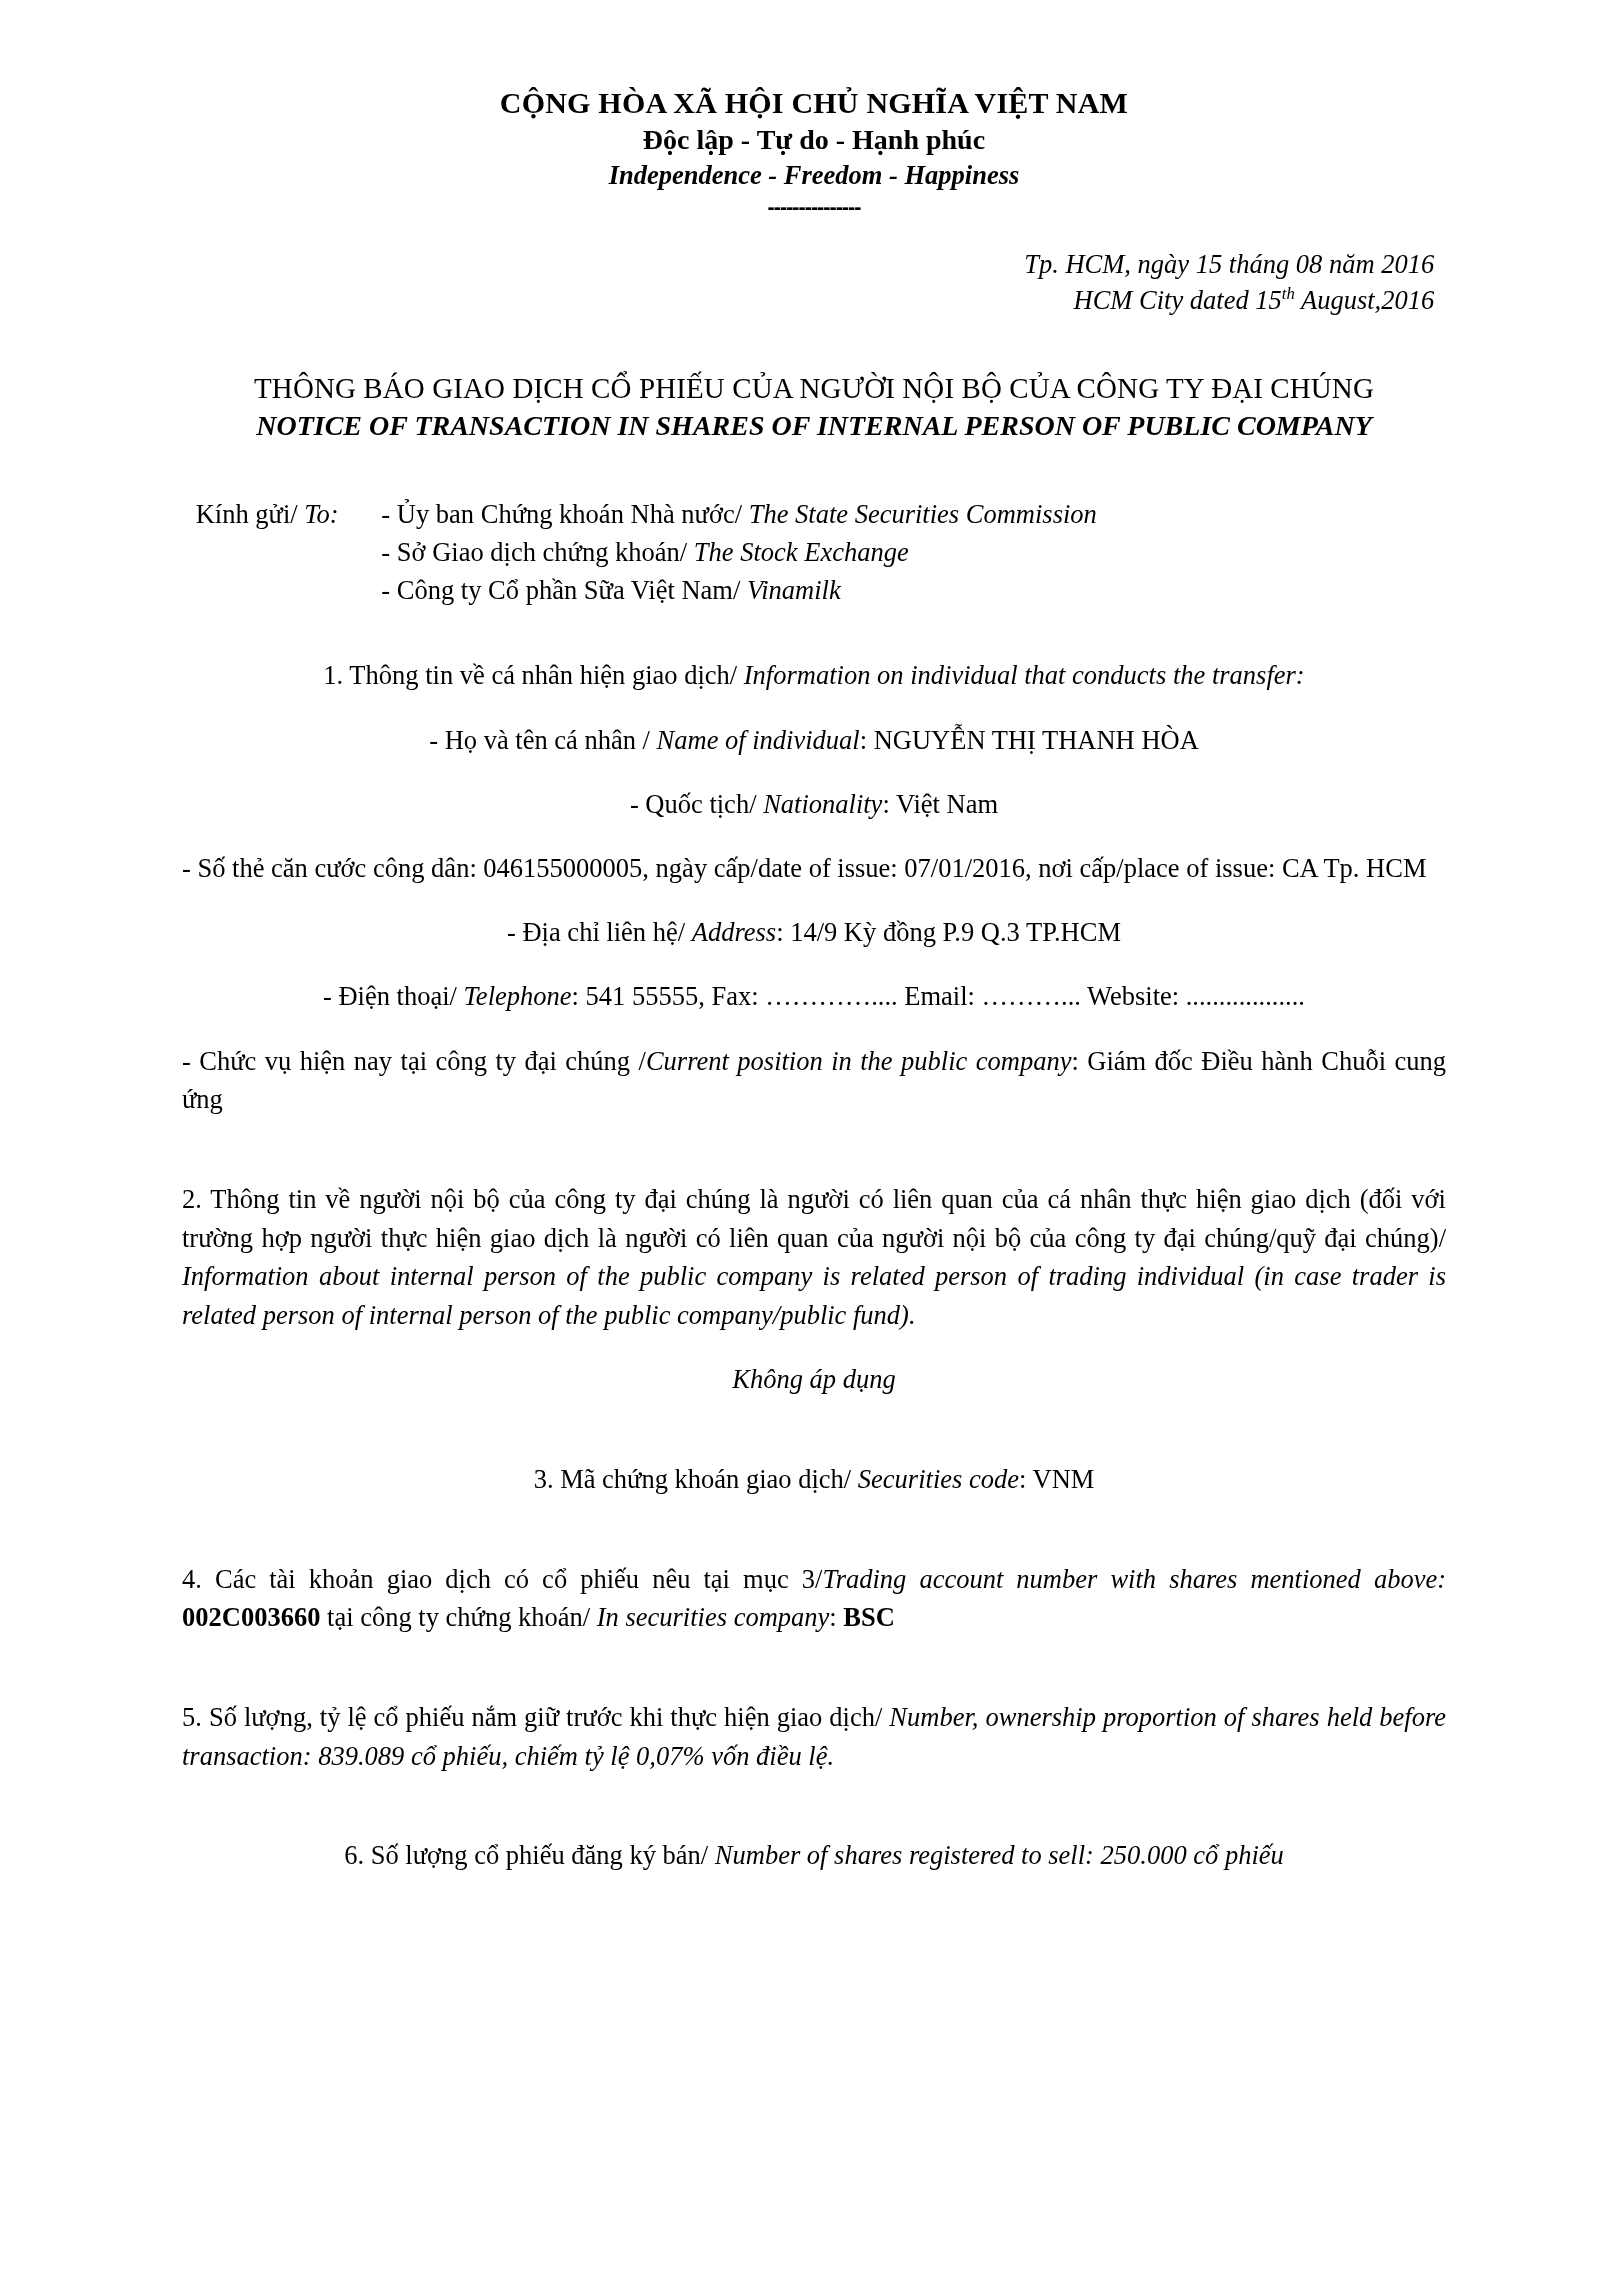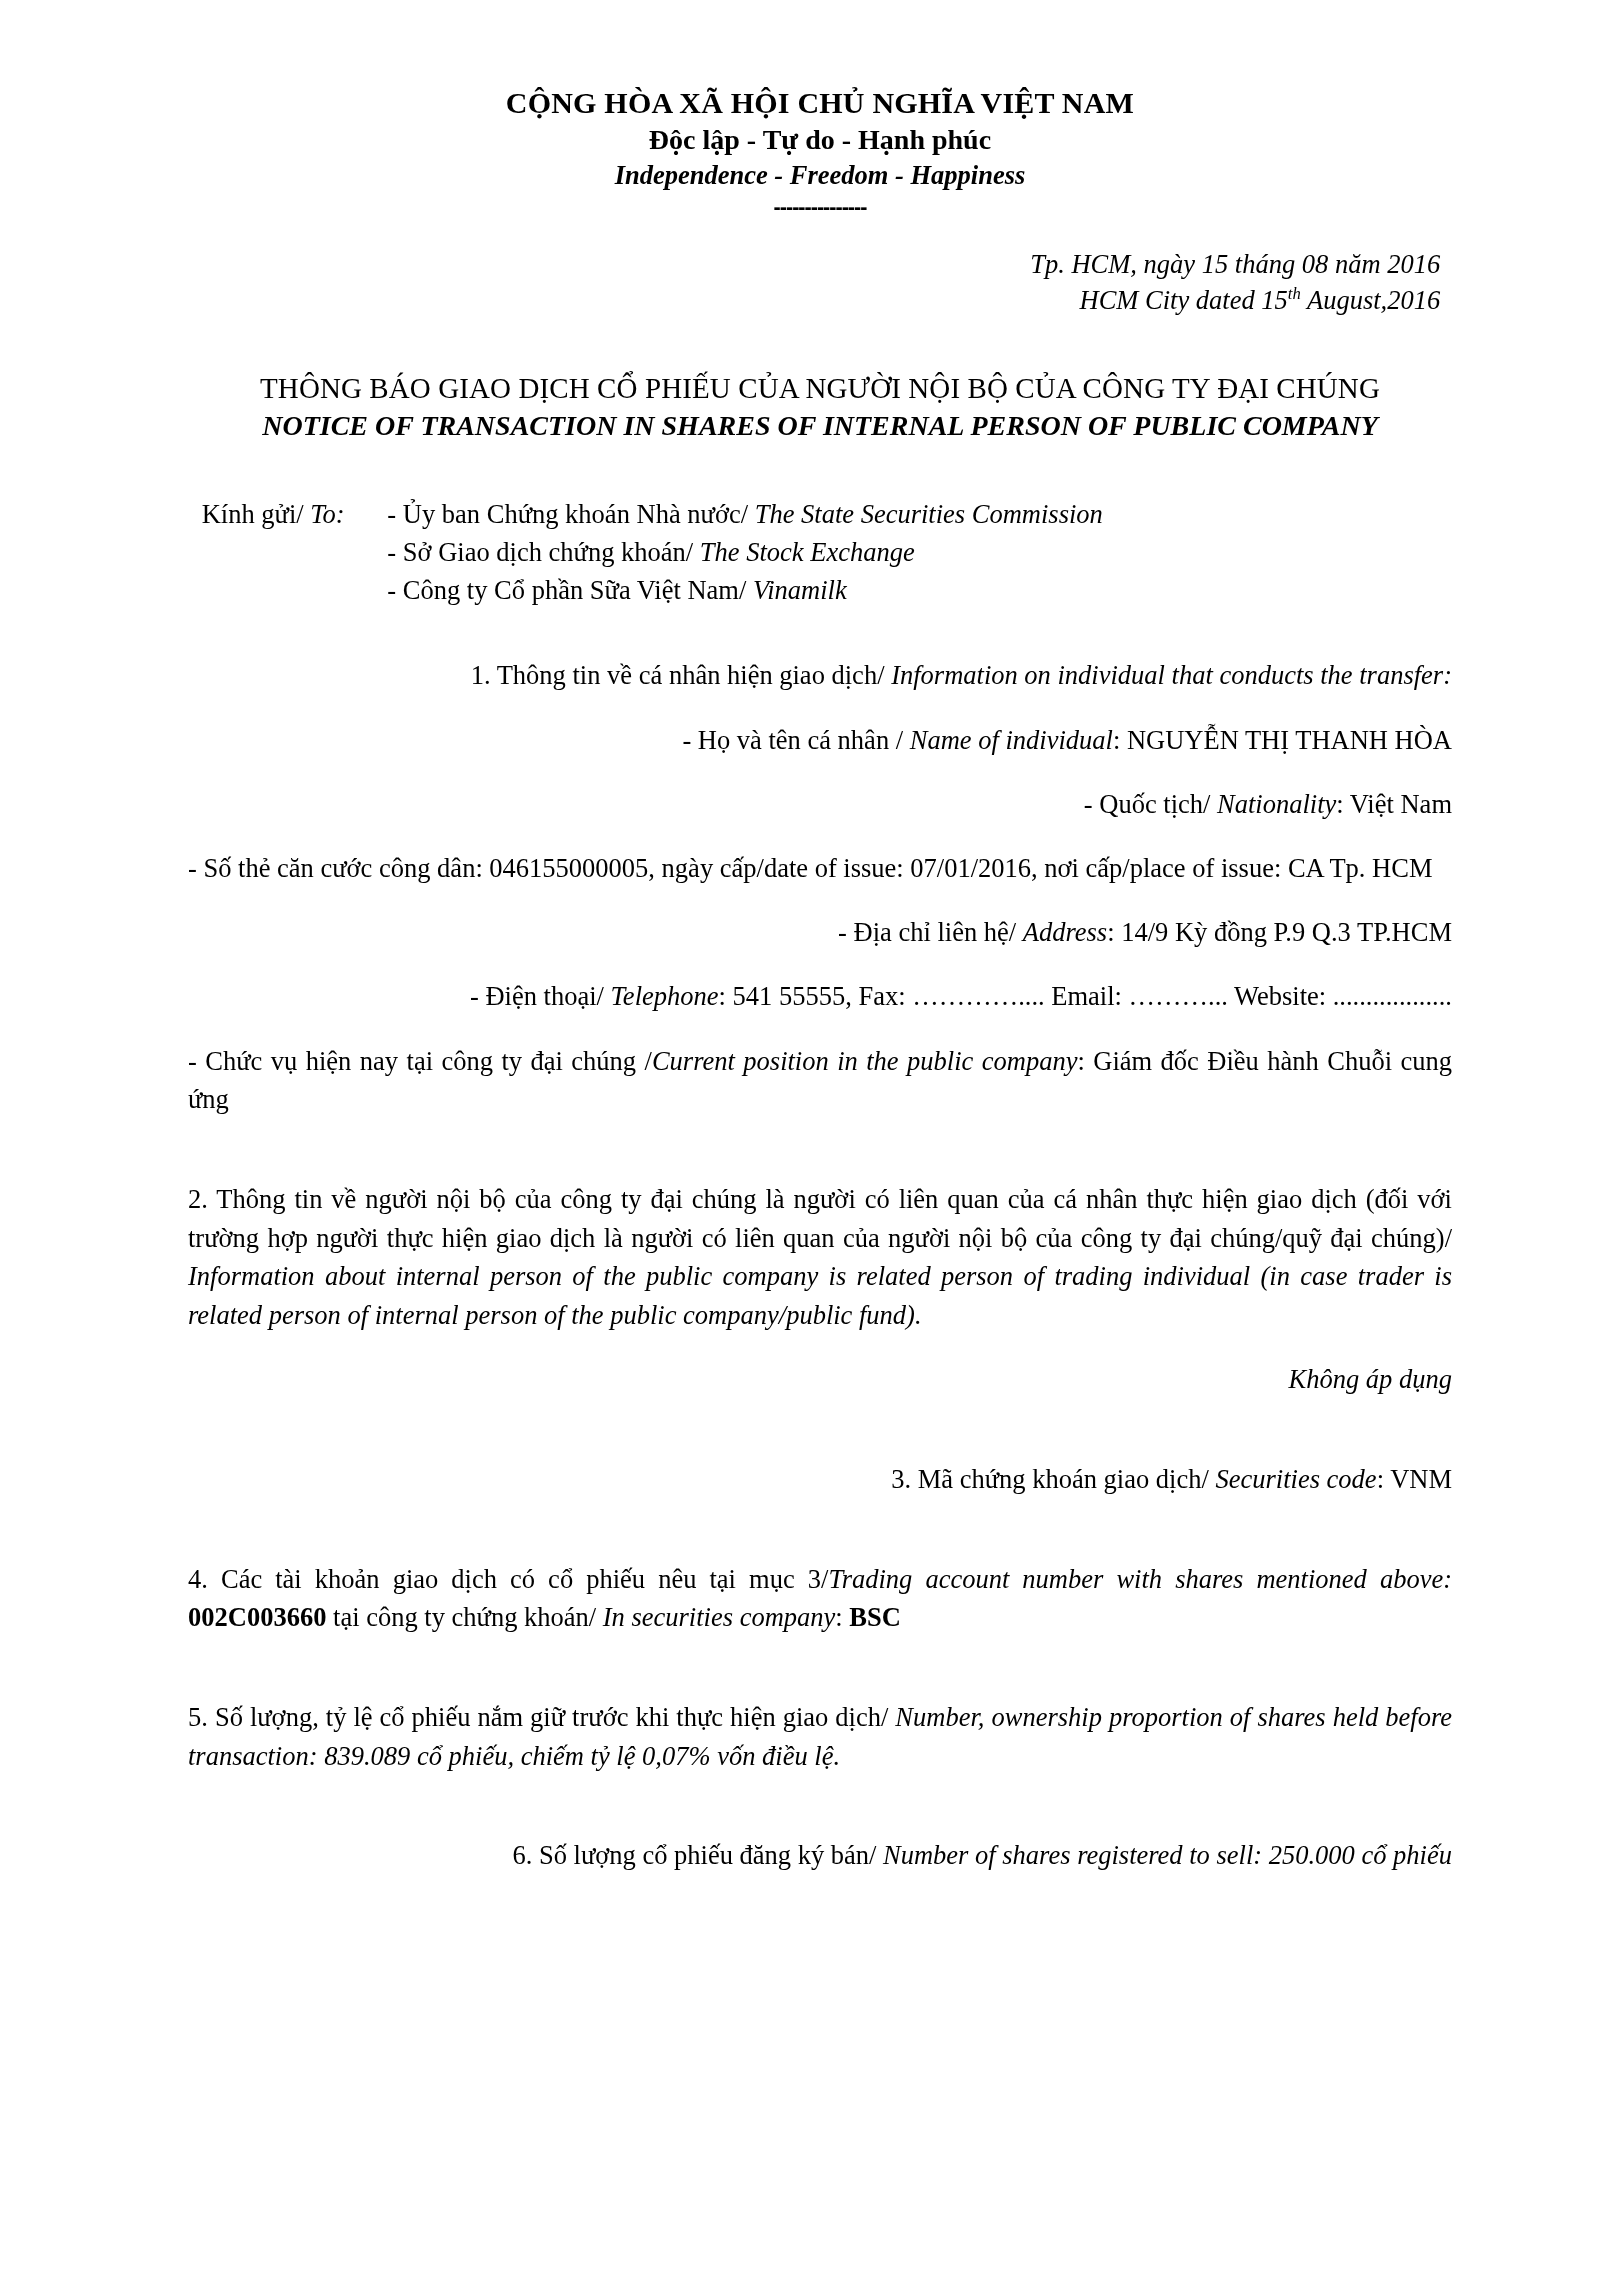--- a/index.html
+++ b/index.html
@@ -12,21 +12,21 @@
     width: 1621px;
     height: 2293px;
     background: #ffffff;
     font-family: "Liberation Serif", "DejaVu Serif", serif;
     color: #000000;
     box-sizing: border-box;
     overflow: hidden;
   }
   .content {
     position: absolute;
-    left: 188px;
+    left: 182px;
     top: 0;
     width: 1264px;
   }
 
   
   .national-header {
     text-align: center;
     margin-top: 84px;
   }
   .nh-line1 {
@@ -123,21 +123,21 @@
   .body {
     margin-top: 47px;
     font-size: 26.5px;
   }
   .p {
     margin: 0 0 25.5px 0;
     line-height: 1.46;
     text-align: justify;
   }
   .p.gap-xl { margin-bottom: 61px; }
-  .p.nojust { text-align: right; }
+  .p.nojust { text-align: center; }
 </style>
 </head>
 <body>
 
 <div class="page">
   <div class="content">
 
     <div class="national-header">
       <div class="nh-line1">CỘNG HÒA XÃ HỘI CHỦ NGHĨA VIỆT NAM</div>
       <div class="nh-line2">Độc lập - Tự do - Hạnh phúc</div>

